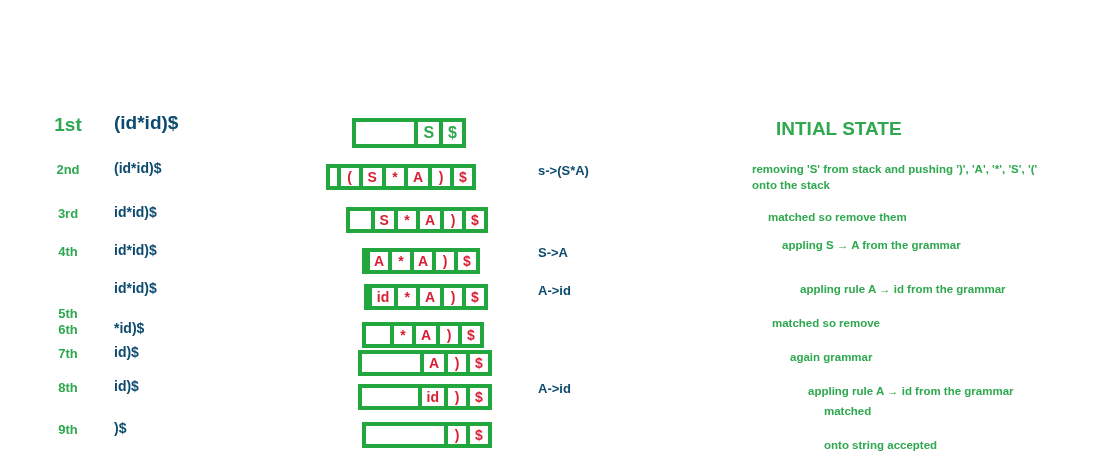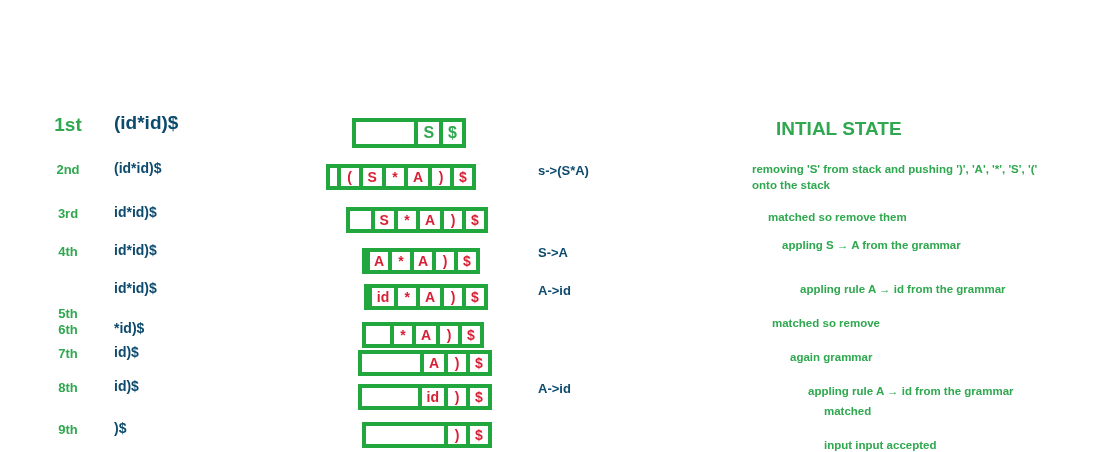--- a/index.html
+++ b/index.html
@@ -221,18 +221,18 @@
           <div class="stack-cell">)</div>
           <div class="stack-cell">$</div>
         </div>
         <div class="col-oper" style="top: 352px;">
           <div class="oper-line" style="padding-left: 108px;">matched</div>
         </div>
       </div>
       <div class="row" style="top: 0px;">
         <div class="col-ipbuf" style="top: 398px;">$</div>
         <div class="col-oper" style="top: 386px;">
-          <div class="oper-line" style="padding-left: 108px;">input input accepted</div>
+          <div class="oper-line" style="padding-left: 108px;">onto string accepted</div>
         </div>
       </div>
     </div>
 
 </div>
 
 </body></html>

